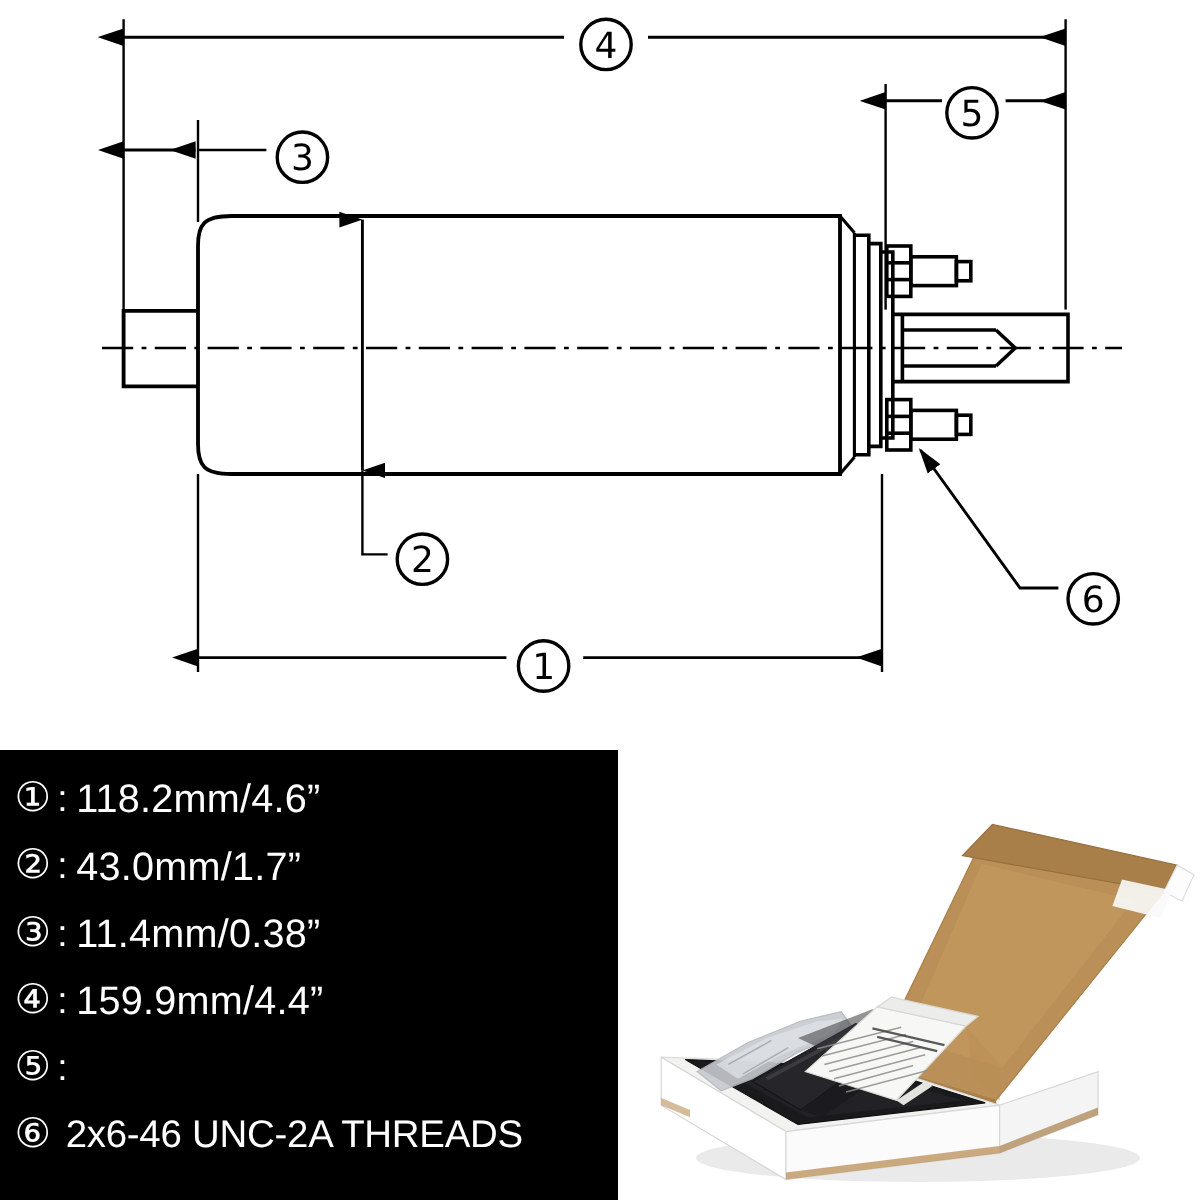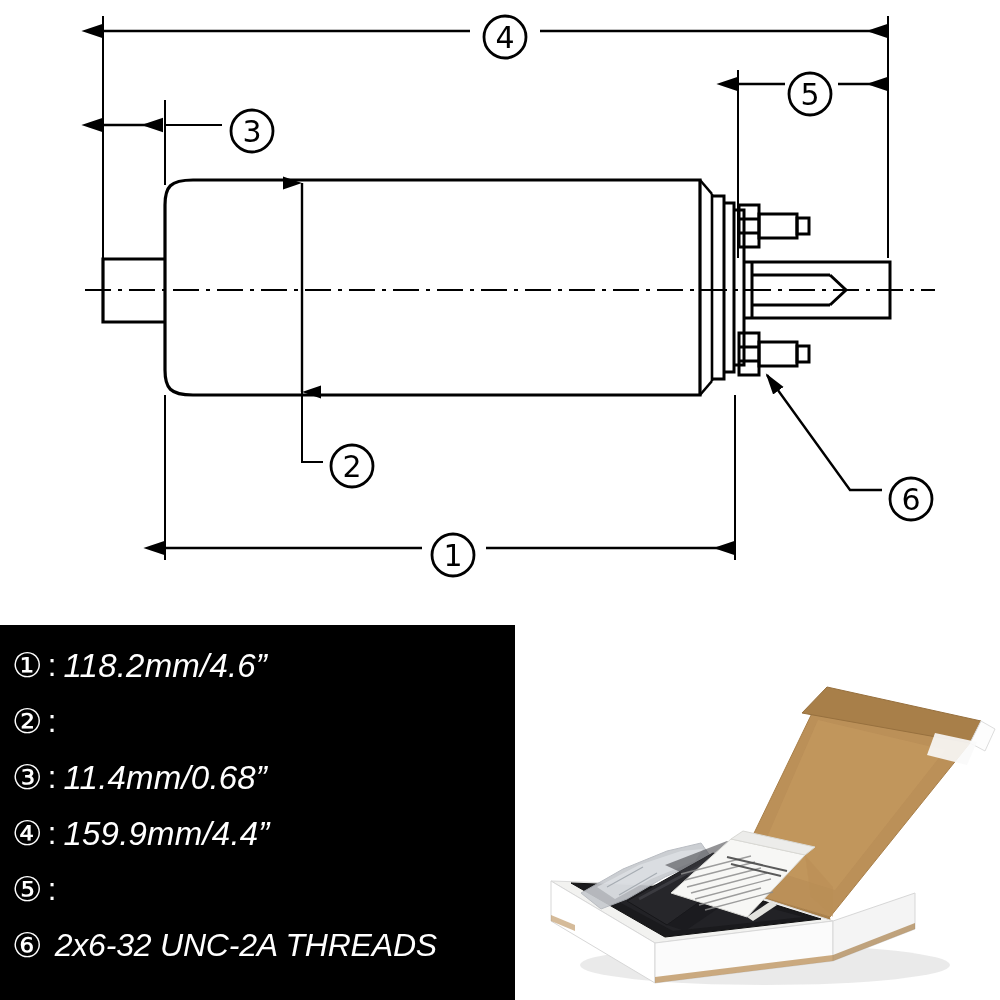--- a/index.html
+++ b/index.html
@@ -27,21 +27,21 @@
     padding-left:12px;
     white-space:nowrap;
     letter-spacing:0.2px;
   }
   .legend-marker{
     font-size:34px;
     margin-right:5px;
     font-family:"DejaVu Sans",sans-serif;
   }
   .legend-sep{margin-right:7px;font-size:31px;}
-  .legend-text{font-size:33px;font-style:italic;}
+  .legend-text{font-size:33px;}
   .legend-row.threads .legend-text{font-size:32px;letter-spacing:-0.2px;}
 
   
   #photo-panel{
     position:absolute;left:515px;top:625px;width:485px;height:375px;
     background:#ffffff;overflow:hidden;
   }
   #photo-svg{position:absolute;left:0;top:0;width:485px;height:375px;display:block;}
 </style>
 </head>
@@ -197,43 +197,44 @@
 
     <div class="legend-row">
       <span class="legend-marker">①</span>
       <span class="legend-sep">:</span>
       <span class="legend-text">118.2mm/4.6”</span>
     </div>
 
     <div class="legend-row">
       <span class="legend-marker">②</span>
       <span class="legend-sep">:</span>
+      <span class="legend-text">43.0mm/1.7”</span>
     </div>
 
     <div class="legend-row">
       <span class="legend-marker">③</span>
       <span class="legend-sep">:</span>
-      <span class="legend-text">11.4mm/0.68”</span>
+      <span class="legend-text">11.4mm/0.38”</span>
     </div>
 
     <div class="legend-row">
       <span class="legend-marker">④</span>
       <span class="legend-sep">:</span>
       <span class="legend-text">159.9mm/4.4”</span>
     </div>
 
     <div class="legend-row">
       <span class="legend-marker">⑤</span>
       <span class="legend-sep">:</span>
     </div>
 
     <div class="legend-row threads">
       <span class="legend-marker">⑥</span>
       <span class="legend-sep"></span>
-      <span class="legend-text">2x6-32 UNC-2A THREADS</span>
+      <span class="legend-text">2x6-46 UNC-2A THREADS</span>
     </div>
 
   </div>
 
   <div id="photo-panel">
     <svg id="photo-svg" viewBox="0 0 485 375">
 
       <rect x="0" y="0" width="485" height="375" fill="#ffffff"></rect>
 
       <ellipse cx="250" cy="340" rx="185" ry="20" fill="#e6e6e6" opacity="0.85"></ellipse>

